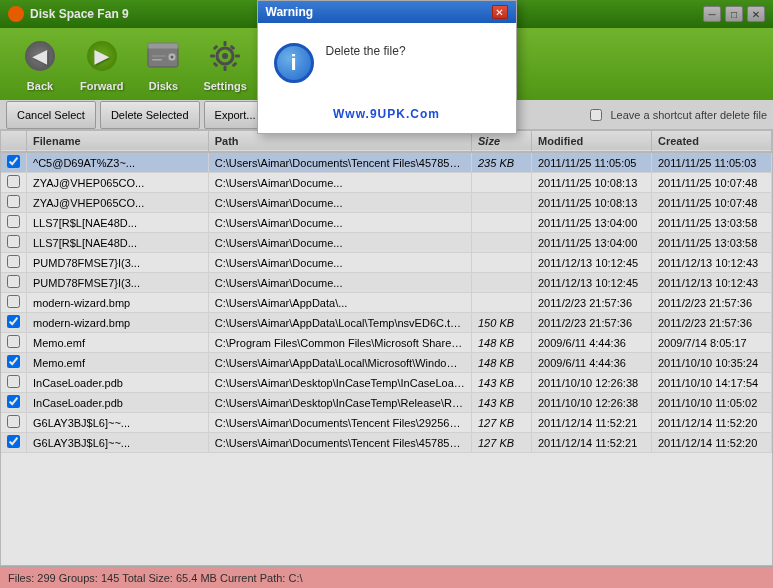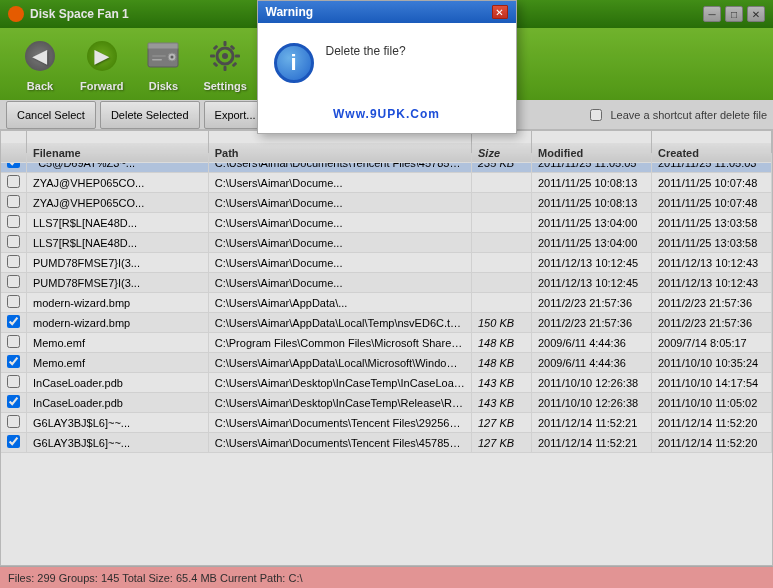--- a/index.html
+++ b/index.html
@@ -119,21 +119,21 @@
     }
     table {
       width: 100%;
       border-collapse: collapse;
       font-size: 11px;
     }
     thead tr {
       background: linear-gradient(to bottom, #f5f5f5, #e0e0e0);
       border-bottom: 2px solid #ccc;
       position: sticky;
-      top: 12px;
+      top: 0;
       z-index: 10;
       margin-top: 22px;
     }
     thead th {
       padding: 4px 6px;
       text-align: left;
       font-weight: bold;
       color: #333;
       border-right: 1px solid #ccc;
       white-space: nowrap;
@@ -232,21 +232,21 @@
     
     .table-container::-webkit-scrollbar { width: 14px; }
     .table-container::-webkit-scrollbar-track { background: #f0f0f0; }
     .table-container::-webkit-scrollbar-thumb { background: #b0b0b0; border: 1px solid #999; }
   </style>
 </head>
 <body>
 
 <div class="title-bar">
   <div class="title-bar-icon"></div>
-  <span class="title-bar-text">Disk Space Fan 1</span>
+  <span class="title-bar-text">Disk Space Fan 9</span>
   <div class="title-controls">
     <div class="title-btn">─</div>
     <div class="title-btn">□</div>
     <div class="title-btn">✕</div>
   </div>
 </div>
 
 <div class="toolbar">
   <div class="toolbar-btn">
     <div class="icon-wrap">

